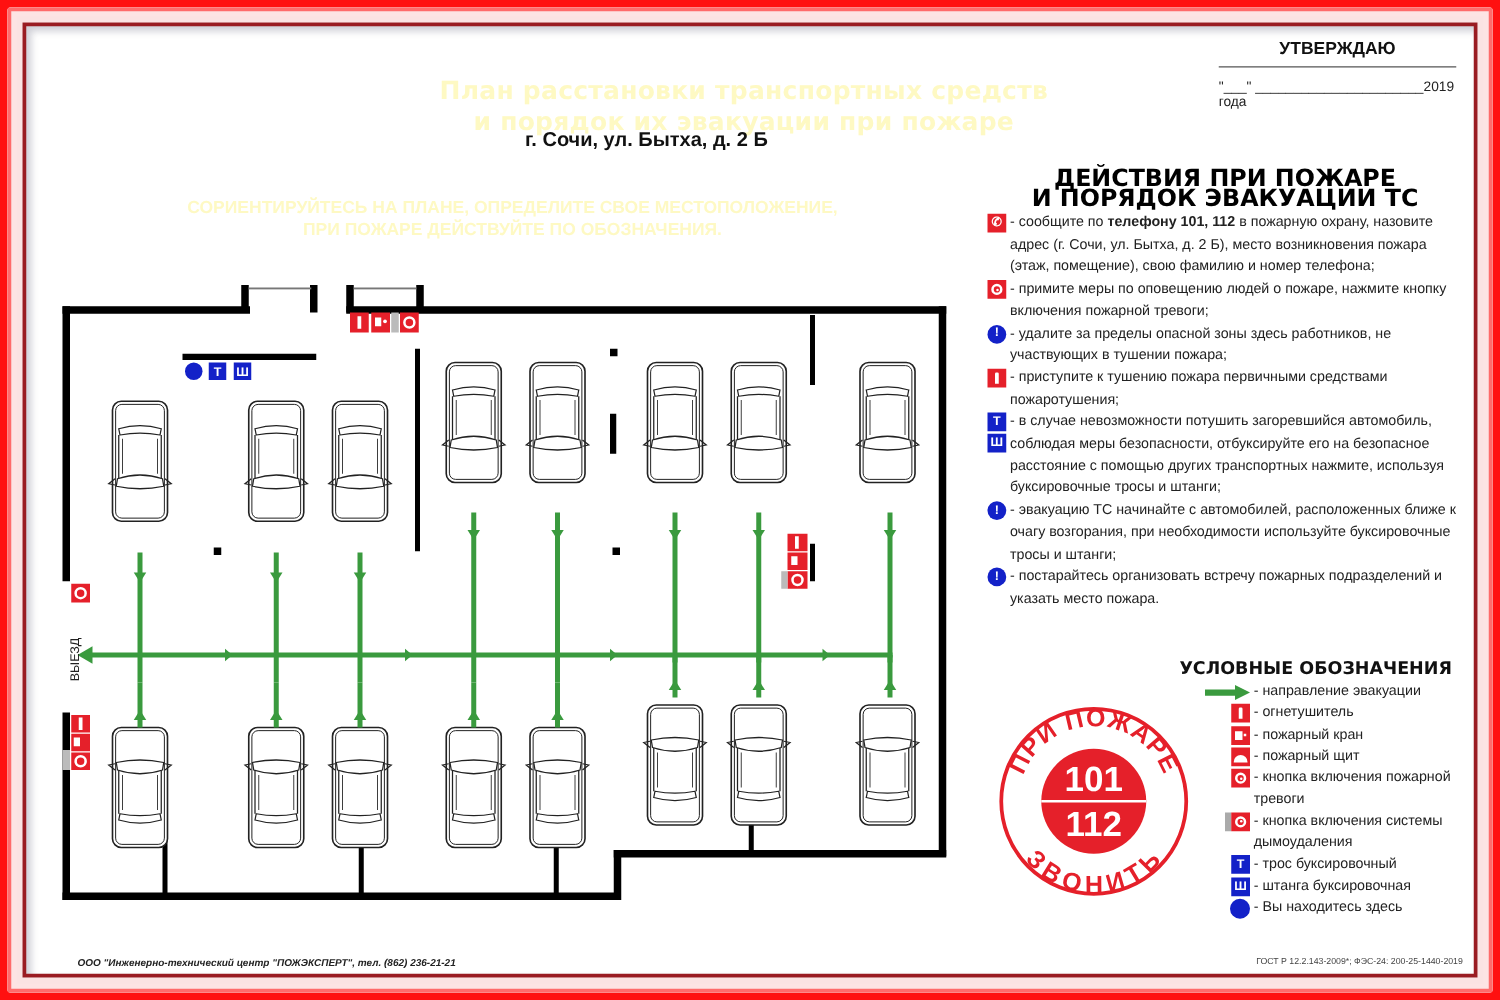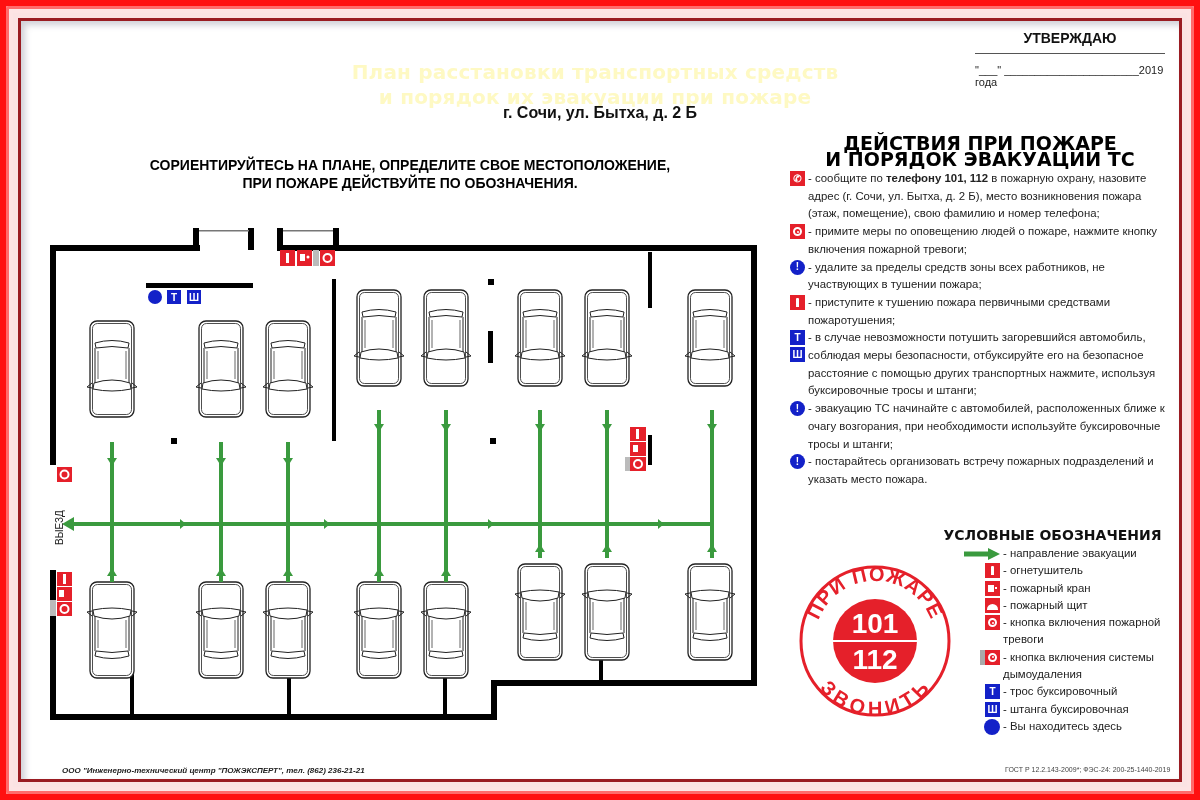--- a/index.html
+++ b/index.html
@@ -14,22 +14,22 @@
     background: #ffffff; border: 3px solid #9a1c22;
     box-shadow: inset 4px 4px 6px rgba(120,120,140,0.35); }
   .abs { position: absolute; }
 
   .approve-title { left: 1000px; top: 30px; width: 140px; text-align: center; font-size: 14px; font-weight: bold; color: #111; }
   .approve-line1 { left: 975px; top: 53px; width: 190px; border-top: 1px solid #555; }
   .approve-date { left: 975px; top: 64px; width: 195px; font-size: 11px; color: #222; }
 
   .title { left: 270px; top: 60px; width: 650px; text-align: center; font-family: "DejaVu Sans", sans-serif;
     font-weight: bold; font-size: 20px; line-height: 25px; color: #fef9c3; letter-spacing: 0.2px; }
-  .address { left: 420px; top: 104px; width: 360px; text-align: center; font-size: 16px; font-weight: bold; color: #111; }
-  .orient { left: 120px; top: 156px; width: 580px; text-align: center; font-size: 14px; font-weight: bold; line-height: 18px; color: #000000; }
+  .address { left: 420px; top: 104px; width: 360px; font-size: 16px; font-weight: bold; color: #111; }
+  .orient { left: 120px; top: 156px; width: 580px; text-align: center; font-size: 14px; font-weight: bold; line-height: 18px; color: #fef9c3; }
 
   .actions-title { left: 810px; top: 135px; width: 340px; text-align: center; font-family: "DejaVu Sans", sans-serif; font-weight: bold; font-size: 19px; line-height: 16px; color: #000000; }
   .actions { left: 790px; top: 170px; width: 385px; font-size: 11.4px; line-height: 17.7px; color: #222; }
   .act { display: flex; align-items: flex-start; }
   .act .ic { width: 18px; flex: none; display: flex; flex-direction: column; gap: 2px; padding-top: 1px; }
   .act .tx { flex: 1; }
 
   .ico { display:inline-flex; width: 15px; height: 15px; align-items:center; justify-content:center; color:#fff; font-size: 10px; font-weight:bold; }
   .ico.red { background: #e5202a; }
   .ico.blue { background: #1321c8; }
@@ -251,21 +251,21 @@
         <span class="ico red">
           <span class="ring"></span>
         </span>
       </div>
       <div class="tx"><span>- </span><b></b><span>примите меры по оповещению людей о пожаре, нажмите кнопку включения пожарной тревоги;</span></div>
     </div>
     <div class="act">
       <div class="ic">
         <span class="ico circ">!</span>
       </div>
-      <div class="tx"><span>- </span><b></b><span>удалите за пределы средств зоны всех работников, не участвующих в тушении пожара;</span></div>
+      <div class="tx"><span>- </span><b></b><span>удалите за пределы опасной зоны здесь работников, не участвующих в тушении пожара;</span></div>
     </div>
     <div class="act">
       <div class="ic">
         <span class="ico red">
           <span class="ext"></span>
         </span>
       </div>
       <div class="tx"><span>- </span><b></b><span>приступите к тушению пожара первичными средствами пожаротушения;</span></div>
     </div>
     <div class="act">

